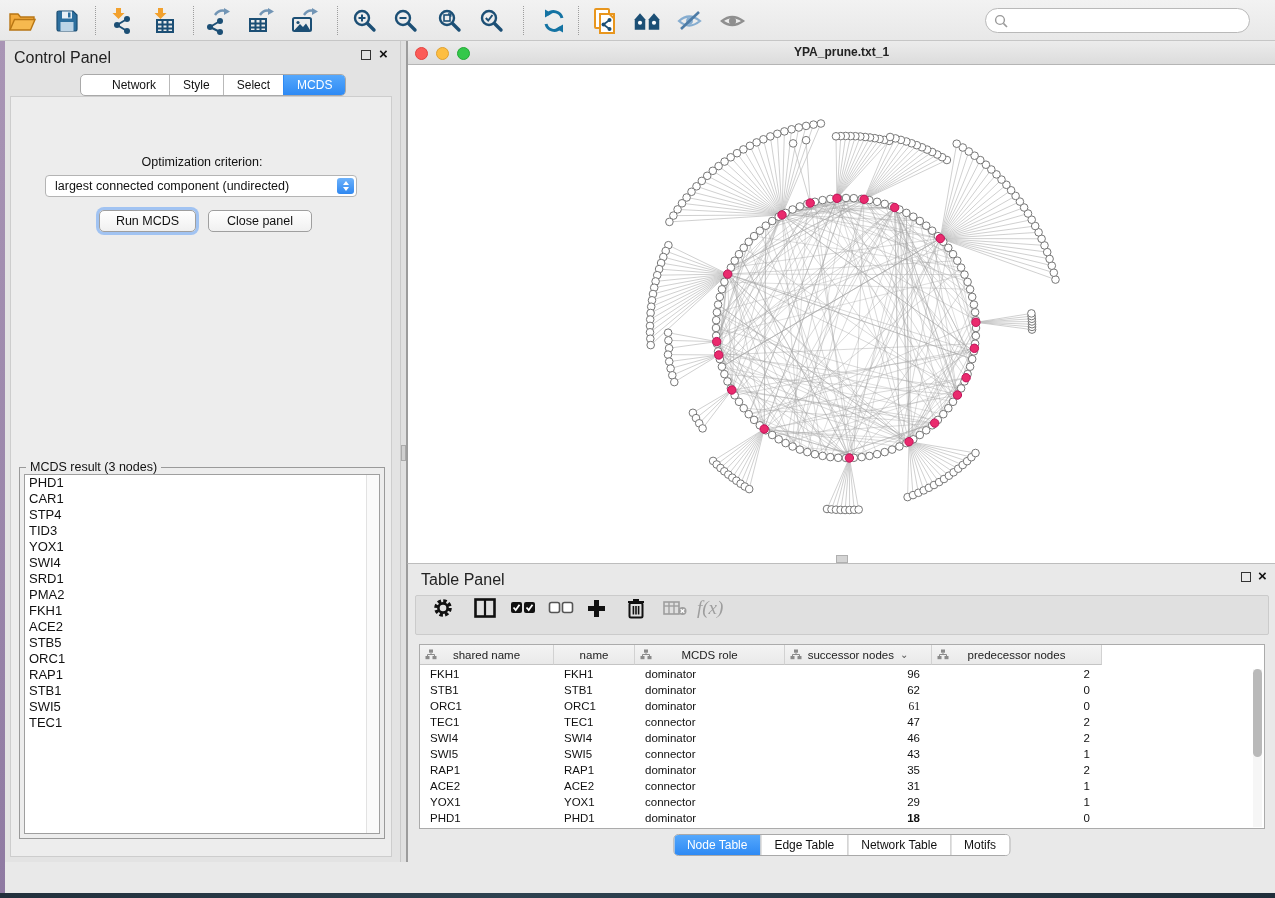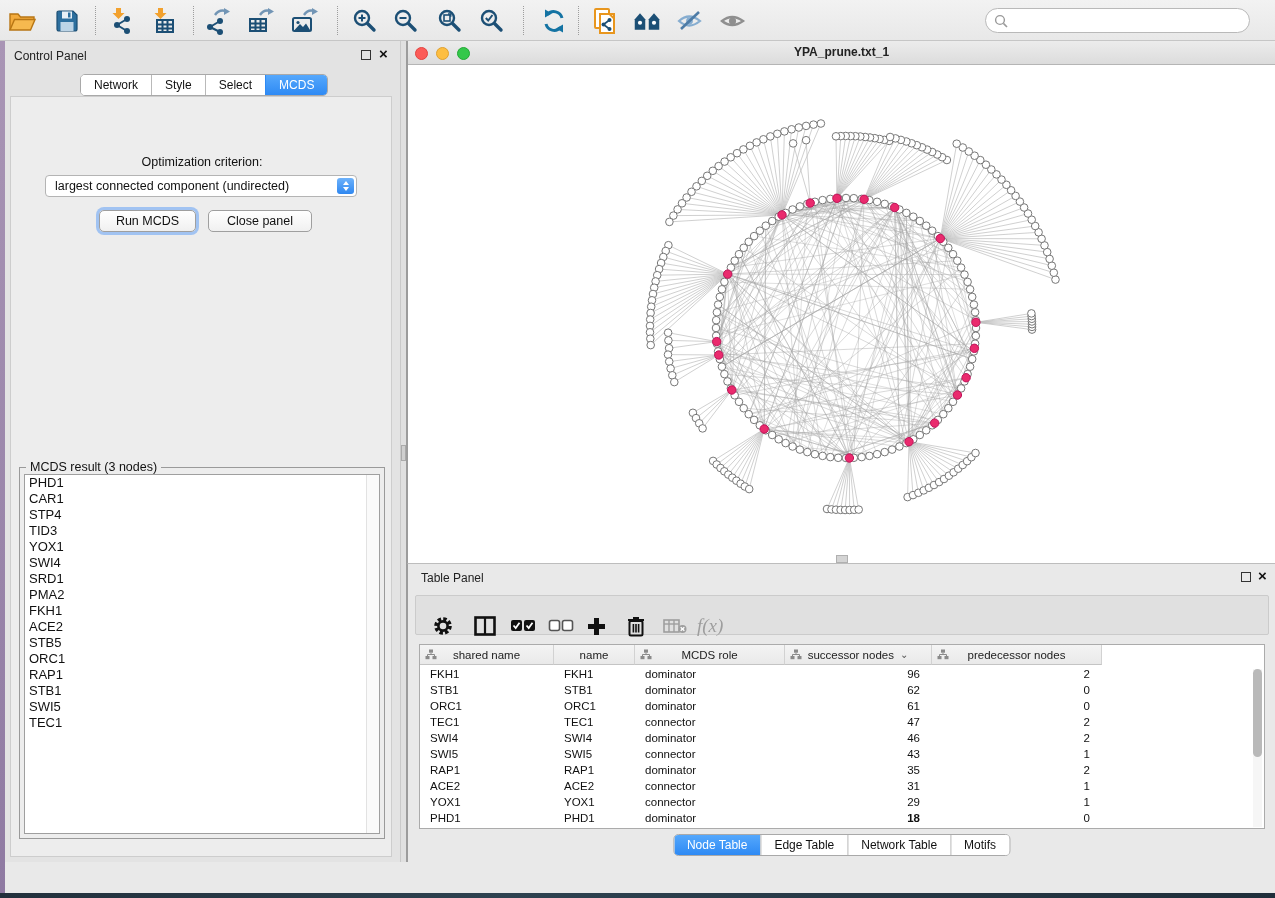--- a/index.html
+++ b/index.html
@@ -21,35 +21,35 @@
 
   
   #desk-left { position:absolute; left:0; top:41px; width:5px; height:852px;
                background:linear-gradient(#a995b5,#8f7aa2); }
   #desk-bottom { position:absolute; left:0; top:893px; width:1275px; height:5px;
                  background:linear-gradient(90deg,#22303c,#2e4250 40%,#1f2e3a); }
 
   
   #control-panel { position:absolute; left:5px; top:41px; width:395px; height:821px;
                    background:#e3e3e3; }
-  .panel-title { position:absolute; left:9px; top:8px; font-size:12px; color:#222; }
+  .panel-title { position:absolute; left:9px; top:8px; font-size:16px; color:#222; }
   .float-btn { position:absolute; top:9px; width:10px; height:10px; border:1.5px solid #333; }
   .close-btn { position:absolute; top:3px; font-size:15px; font-weight:bold; color:#111;
                line-height:20px; }
   #cp-inner { position:absolute; left:5px; top:55px; width:382px; height:761px;
               background:#ededed; border:1px solid #cdcdcd; }
   .seg-tabs { position:absolute; display:flex; height:22px; border:1px solid #a9a9a9;
               border-radius:5px; overflow:hidden; background:#fff; z-index:3; }
   .seg-tab { display:flex; align-items:center; justify-content:center; font-size:12px;
              color:#111; background:#fff; border-left:1px solid #b9b9b9; padding:0 13px;
              cursor:default; white-space:nowrap; }
   .seg-tab:first-child { border-left:none; }
   .seg-tab.active { background:linear-gradient(#55a8fc,#2e8af4); color:#fff;
                     border-left-color:#2e8af4; }
-  #cp-tabs { left:75px; top:33px; }
+  #cp-tabs { left:75px; top:33px;padding-left:18px; }
   #opt-label { position:absolute; left:0; top:58px; width:382px; text-align:center;
                font-size:12.5px; color:#111; }
   #opt-select { position:absolute; left:34px; top:78px; width:312px; height:22px; background:#fff;
                 border:1px solid #b4b4b4; border-radius:4px; font-size:12.5px; color:#111;
                 display:flex; align-items:center; padding-left:9px; }
   #opt-stepper { position:absolute; right:2px; top:2px; width:17px; height:16px; border-radius:3px;
                  background:linear-gradient(#6db2fb,#2f87f0); display:flex; flex-direction:column;
                  align-items:center; justify-content:center; gap:2px; }
   .chev-up { width:0; height:0; border-left:3.5px solid transparent; border-right:3.5px solid transparent;
              border-bottom:4px solid #fff; }
@@ -89,21 +89,21 @@
   #tl-green { left:49px; background:#34c84a; border:1px solid #23a835; }
   #net-title { position:absolute; left:0; top:4px; width:100%; text-align:center;
                font-size:12px; font-weight:bold; color:#222; }
   #net-canvas { position:absolute; left:0; top:25px; width:866px; height:497px; }
 
   
   #table-panel { position:absolute; left:407px; top:563px; width:868px; height:299px;
                  background:#e9e9e9; border-left:1px solid #9c9c9c; border-top:1px solid #bdbdbd; }
   #tp-toolbar { position:absolute; left:7px; top:31px; width:854px; height:40px;
                 background:#e0e0e0; border:1px solid #cbcbcb; border-radius:2px; }
-  .tp-icon { position:absolute; top:18px; height:24px; display:flex; align-items:center; }
+  .tp-icon { position:absolute; top:0; height:24px; display:flex; align-items:center; }
   .fx { font-family:"Liberation Serif", serif; font-style:italic; font-size:19px; color:#9e9e9e; }
   #tp-table { position:absolute; left:11px; top:80px; width:846px; height:185px; background:#fff;
               border:1px solid #ababab; overflow:hidden; }
   #tp-header { position:absolute; left:0; top:0; height:20px; display:flex; }
   .th { position:relative; height:20px; background:linear-gradient(#f4f4f4,#e9e9e9);
         border-right:1px solid #d2d2d2; border-bottom:1px solid #c4c4c4;
         display:flex; align-items:center; justify-content:center; font-size:11.5px; color:#222; }
   .th .tree { position:absolute; left:5px; top:4px; }
   .th .sort { margin-left:6px; color:#555; font-size:10px; }
   #tp-rows { position:absolute; left:0; top:21px; width:100%; }
@@ -1137,21 +1137,21 @@
             <div class="td txt" style="width: 134px;">STB1</div>
             <div class="td txt" style="width: 81px;">STB1</div>
             <div class="td txt" style="width: 150px;">dominator</div>
             <div class="td num" style="width: 147px;">62</div>
             <div class="td num" style="width: 170px;">0</div>
           </div>
           <div class="tr">
             <div class="td txt" style="width: 134px;">ORC1</div>
             <div class="td txt" style="width: 81px;">ORC1</div>
             <div class="td txt" style="width: 150px;">dominator</div>
-            <div class="td num" style="width: 147px;">61</div>
+            <div class="td num" style="width: 147px; font-family: Liberation Serif, serif;">61</div>
             <div class="td num" style="width: 170px;">0</div>
           </div>
           <div class="tr">
             <div class="td txt" style="width: 134px;">TEC1</div>
             <div class="td txt" style="width: 81px;">TEC1</div>
             <div class="td txt" style="width: 150px;">connector</div>
             <div class="td num" style="width: 147px;">47</div>
             <div class="td num" style="width: 170px;">2</div>
           </div>
           <div class="tr">

